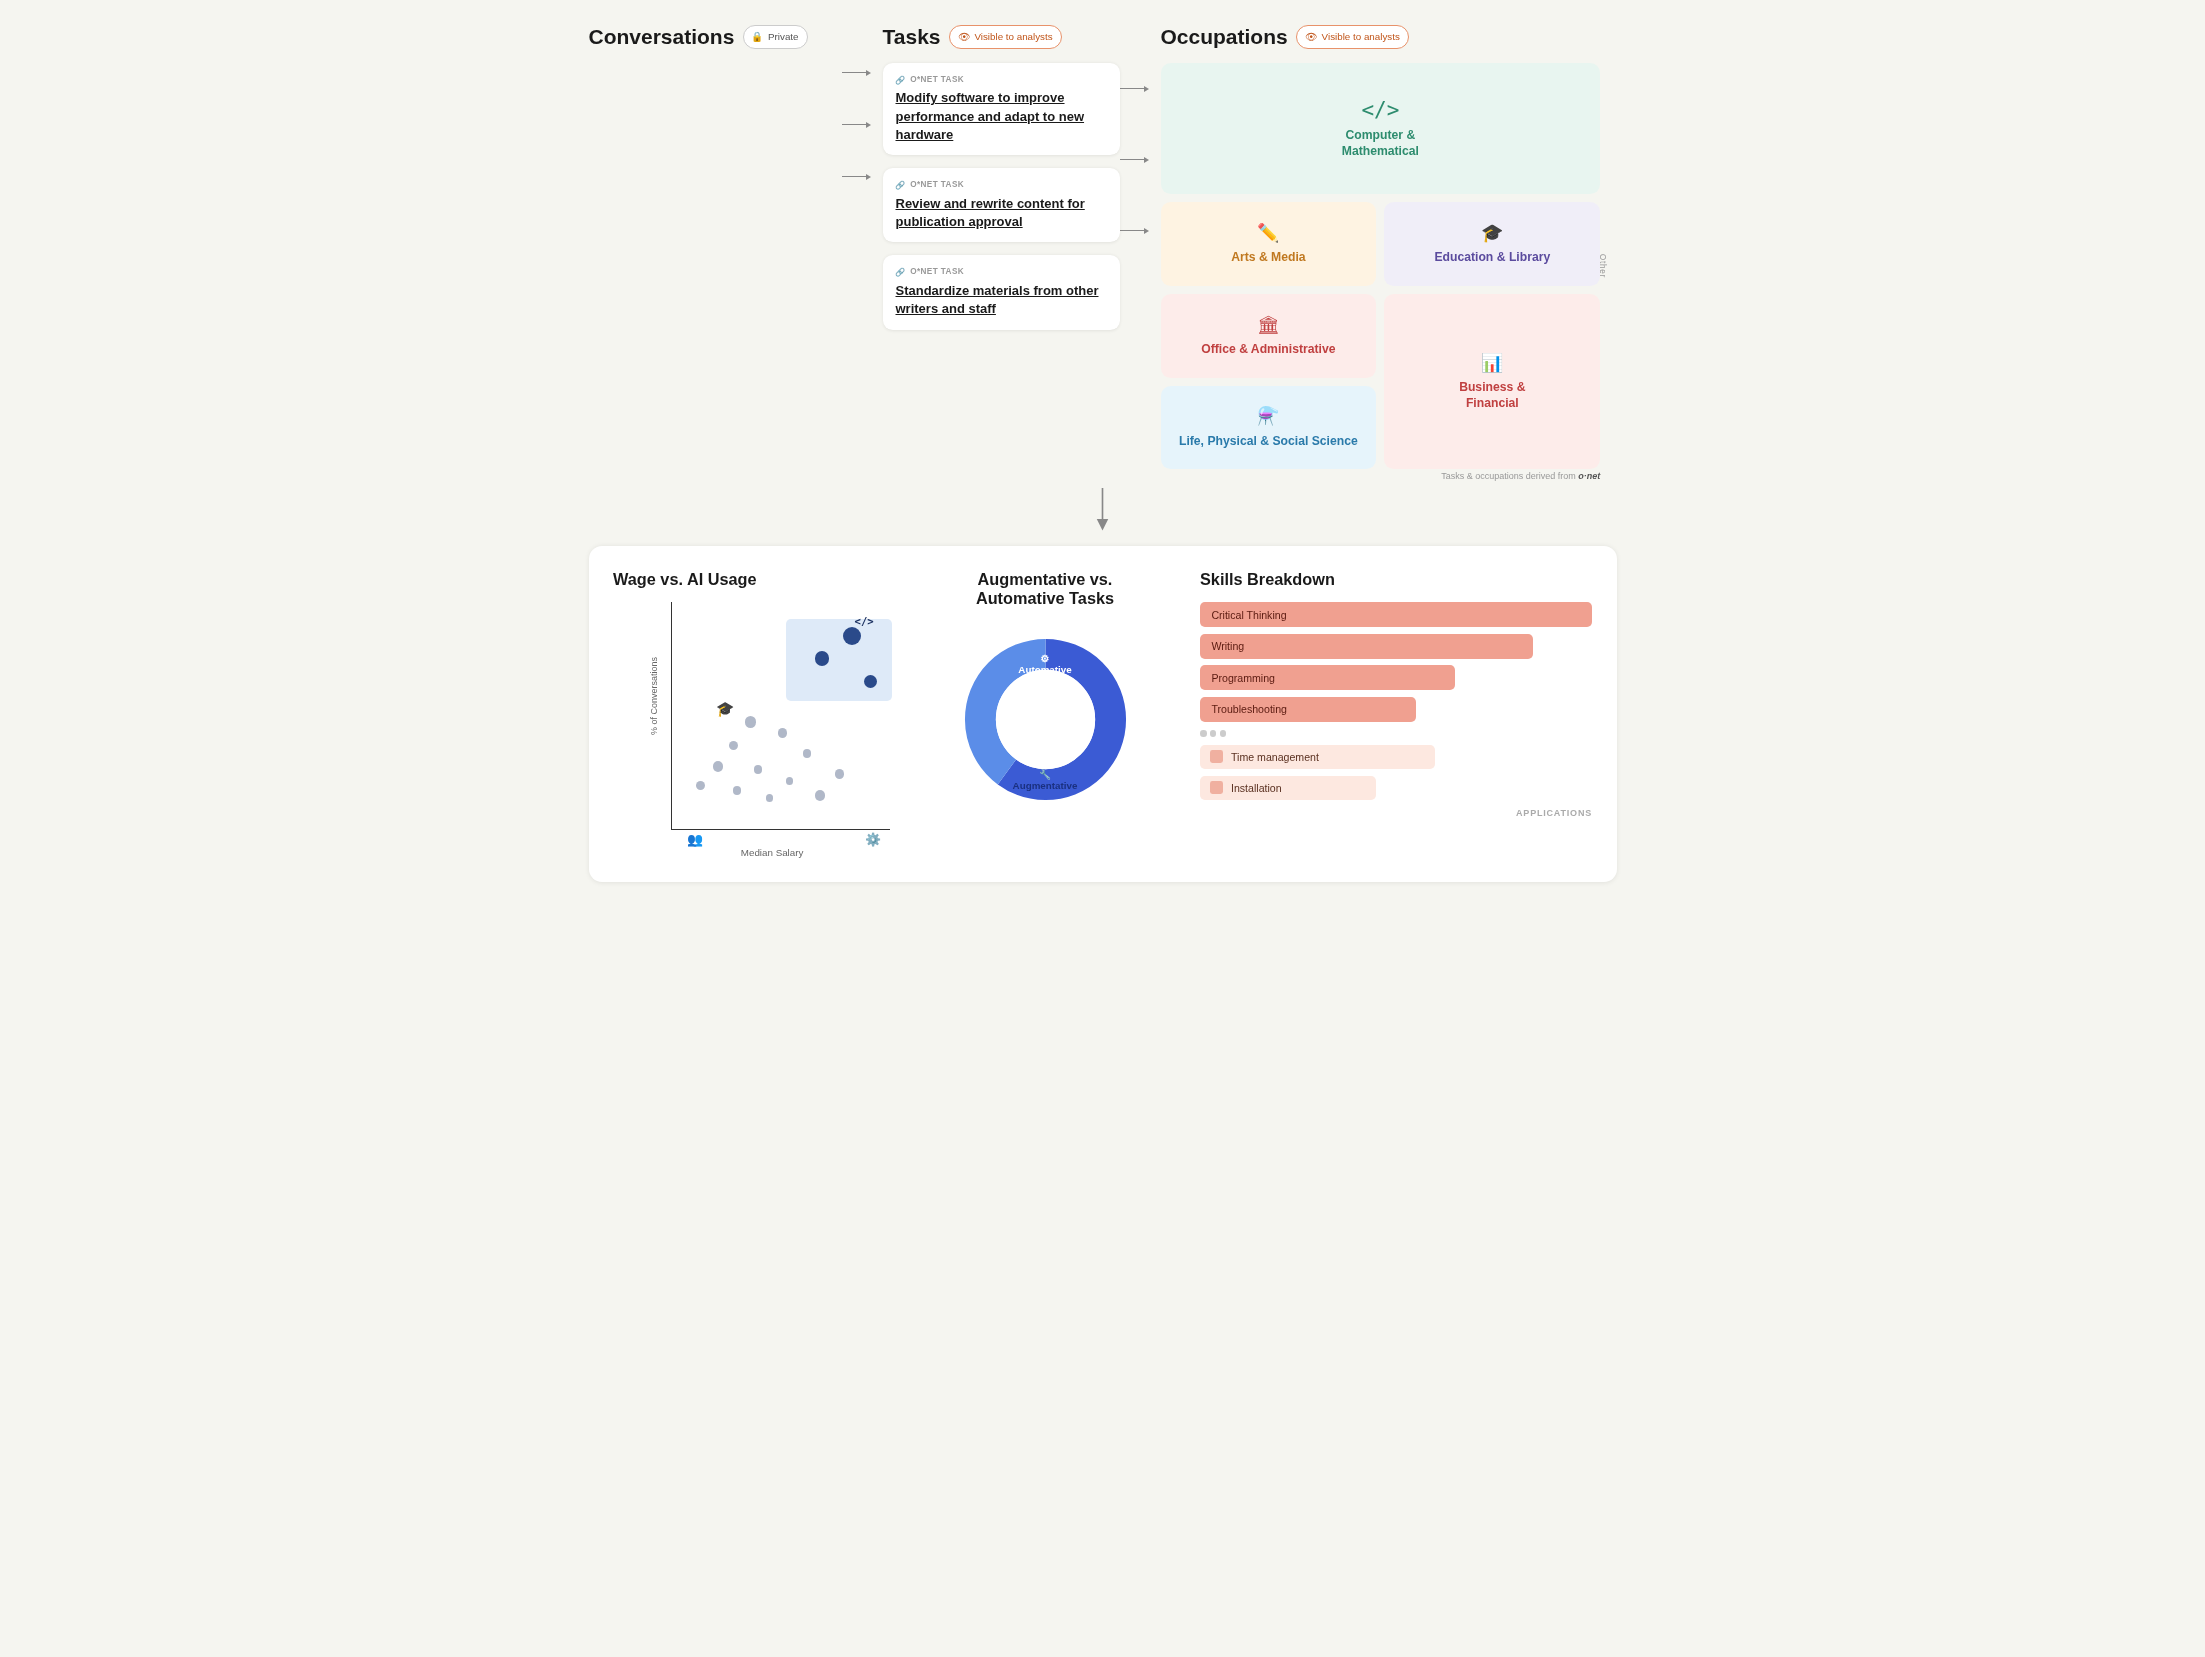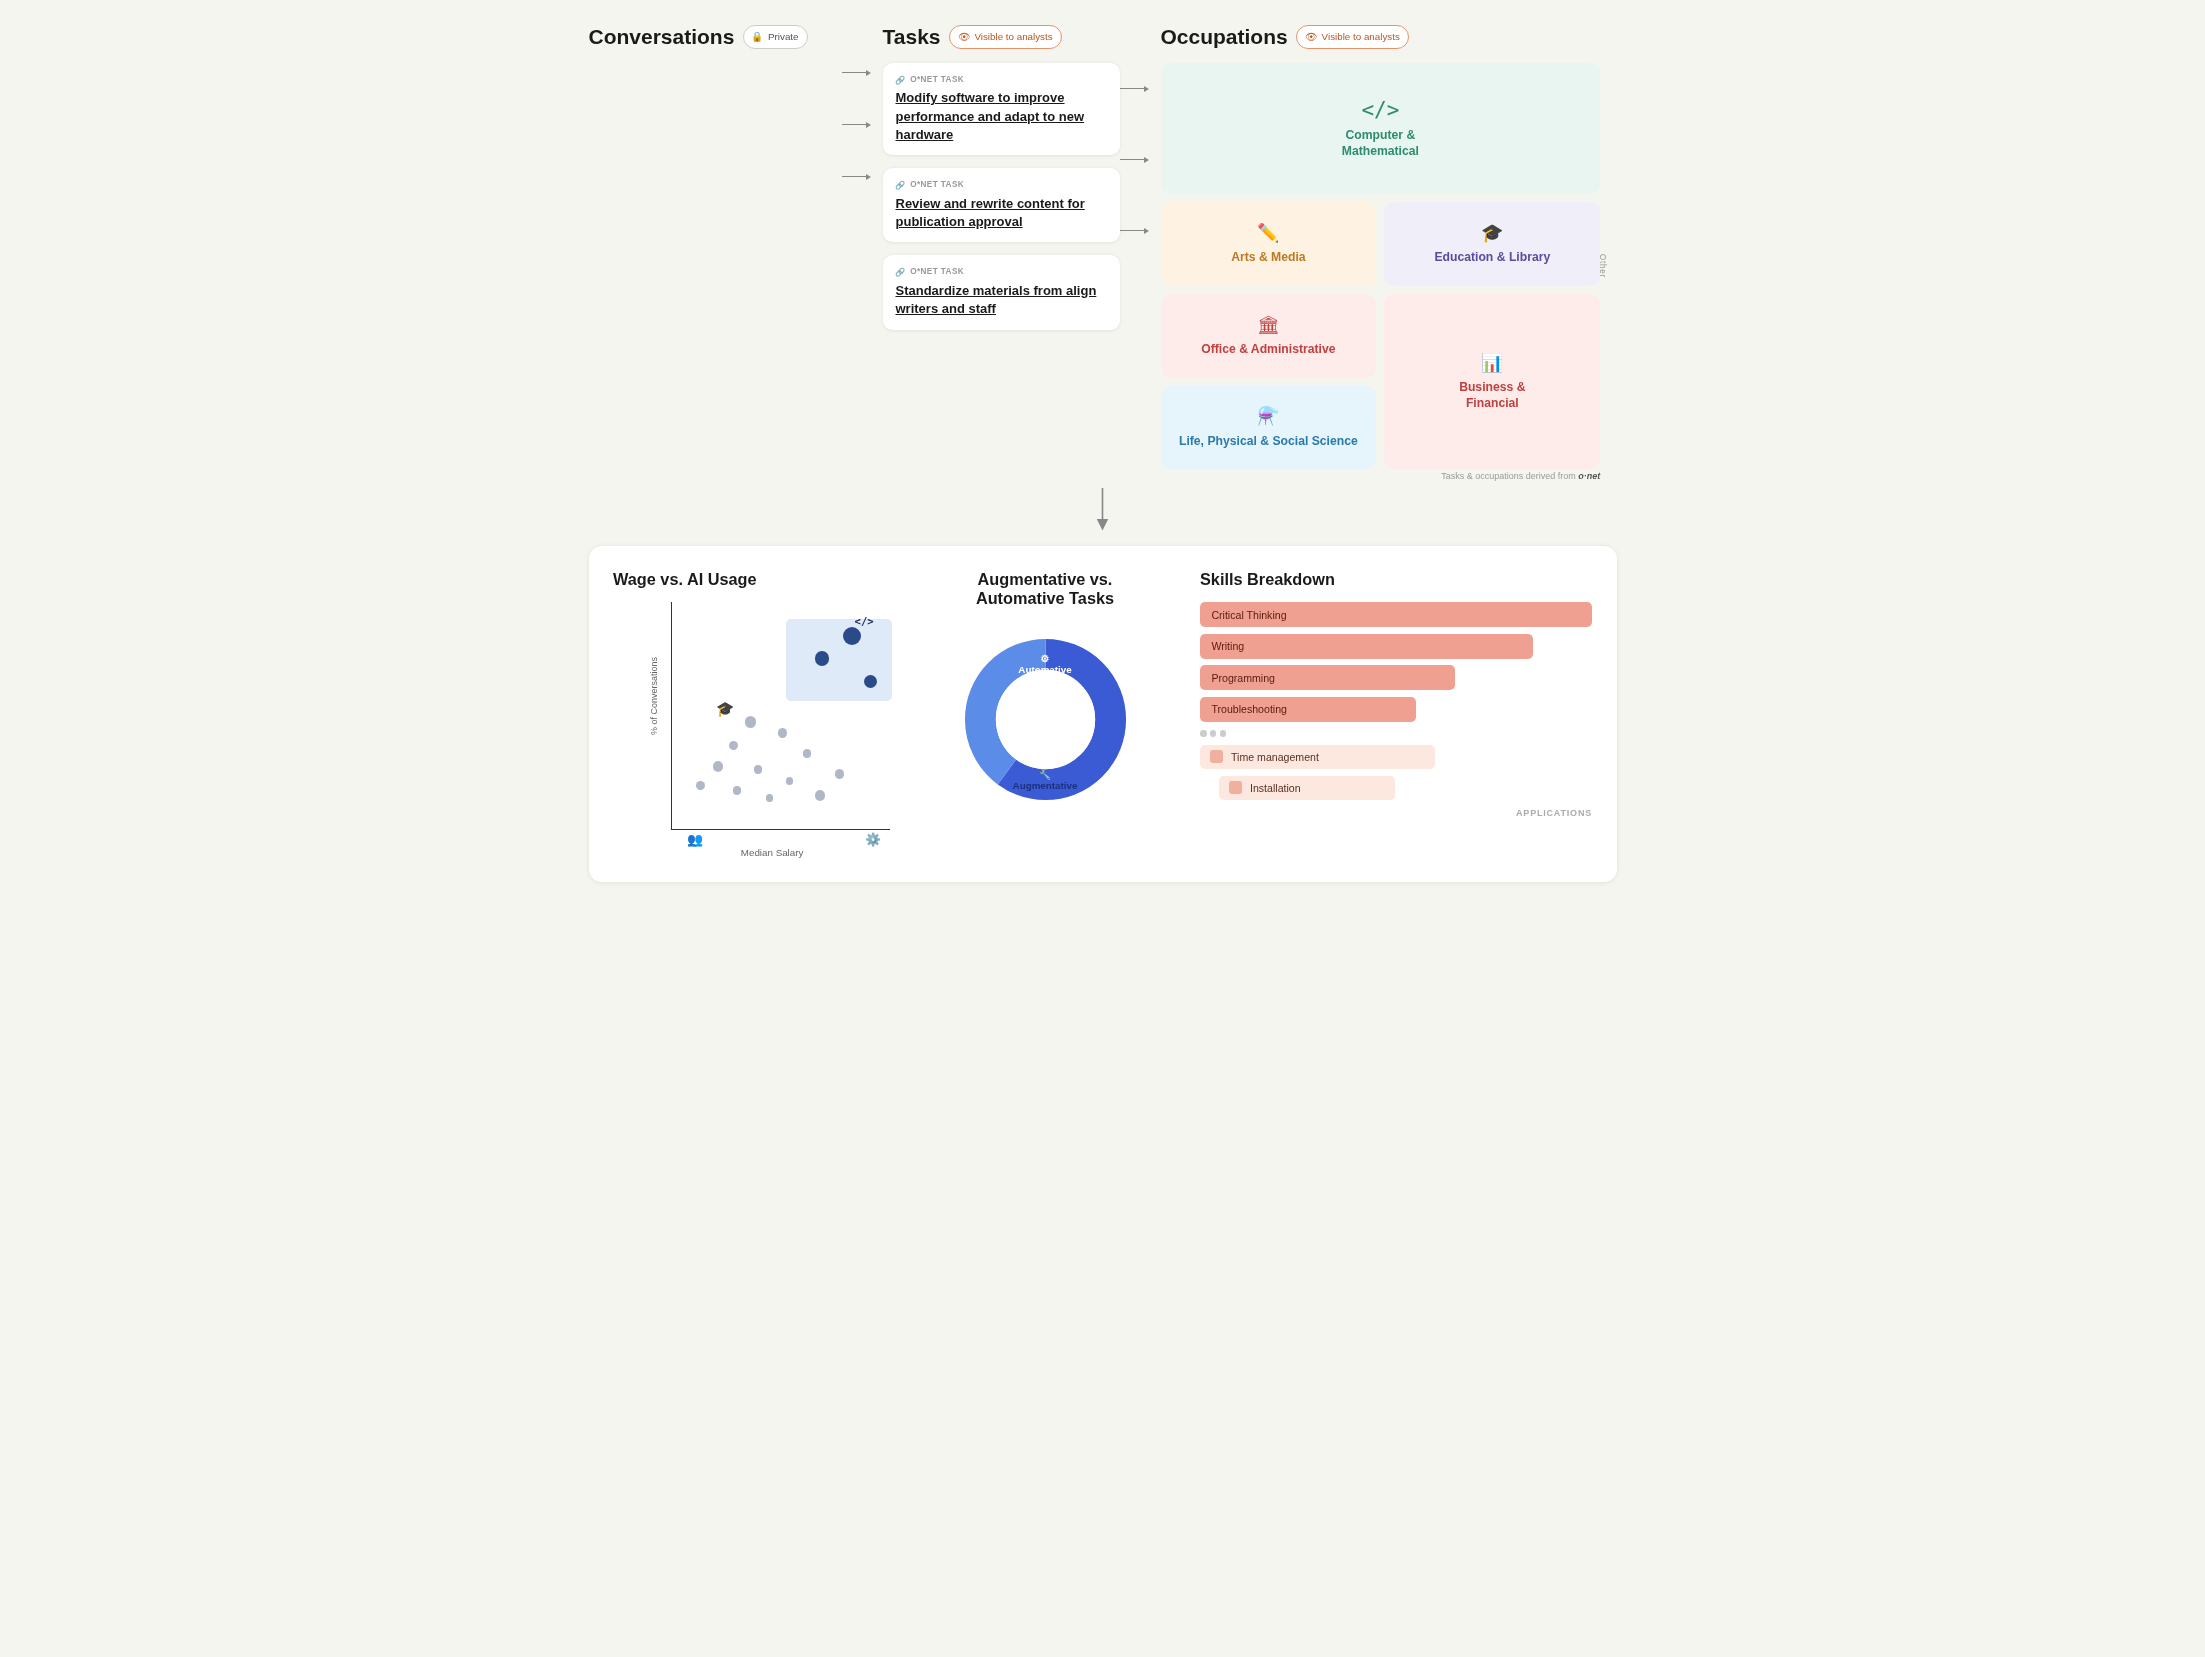--- a/index.html
+++ b/index.html
@@ -448,21 +448,21 @@
           <span>O*NET TASK</span>
         </div>
         <div class="task-text">Review and rewrite content for publication approval</div>
       </div>
 
       <div class="task-card">
         <div class="task-label">
           <span>🔗</span>
           <span>O*NET TASK</span>
         </div>
-        <div class="task-text">Standardize materials from align writers and staff</div>
+        <div class="task-text">Standardize materials from other writers and staff</div>
       </div>
     </div>
 
     <div style="width:41px; display:flex; flex-direction:column; padding-top:61px; gap:65px;">
       <div class="horiz-arrow">
         <div class="horiz-line"></div>
         <div class="horiz-arrowhead"></div>
       </div>
       <div class="horiz-arrow">
         <div class="horiz-line"></div>
@@ -614,21 +614,21 @@
         <div class="skills-dot"></div>
         <div class="skills-dot"></div>
         <div class="skills-dot"></div>
       </div>
 
       <div class="skill-bar-sm skill-bar-sm-bg">
         <div class="skill-icon-sm"></div>
         <span>Time management</span>
       </div>
 
-      <div class="skill-bar-sm skill-bar-sm-bg" style="width:45%;margin-left:19px;">
+      <div class="skill-bar-sm skill-bar-sm-bg" style="width:45%;">
         <div class="skill-icon-sm"></div>
         <span>Installation</span>
       </div>
 
       <div class="applications-label">APPLICATIONS</div>
     </div>
   </div>
 </div>
 
 

